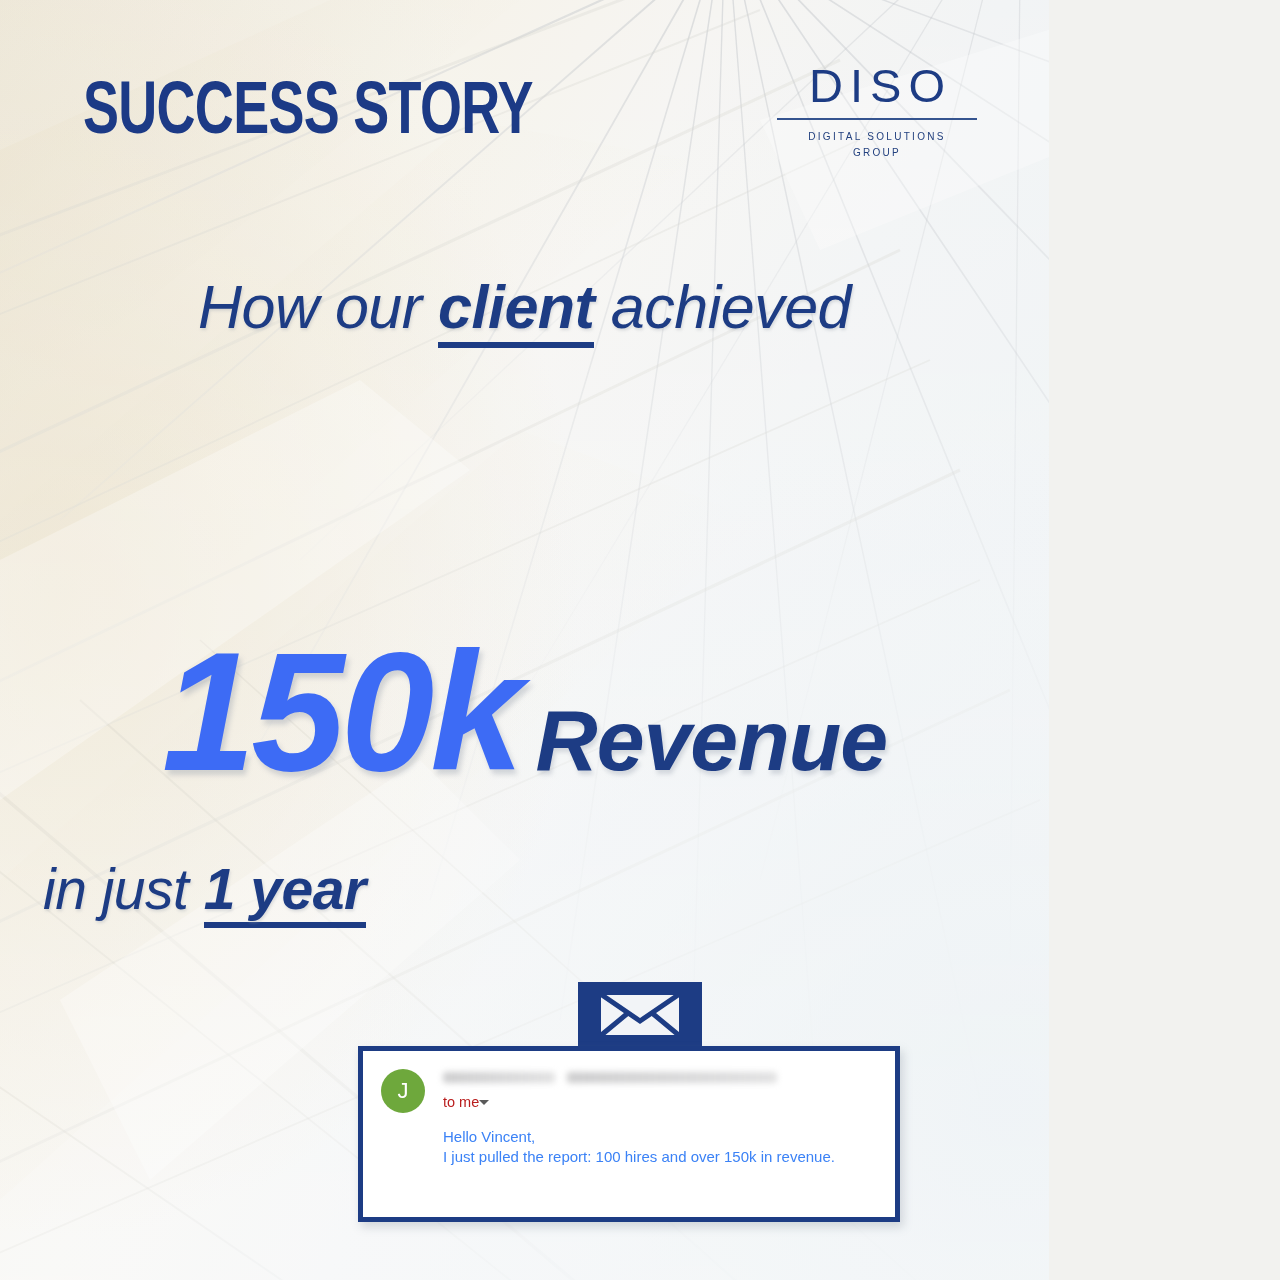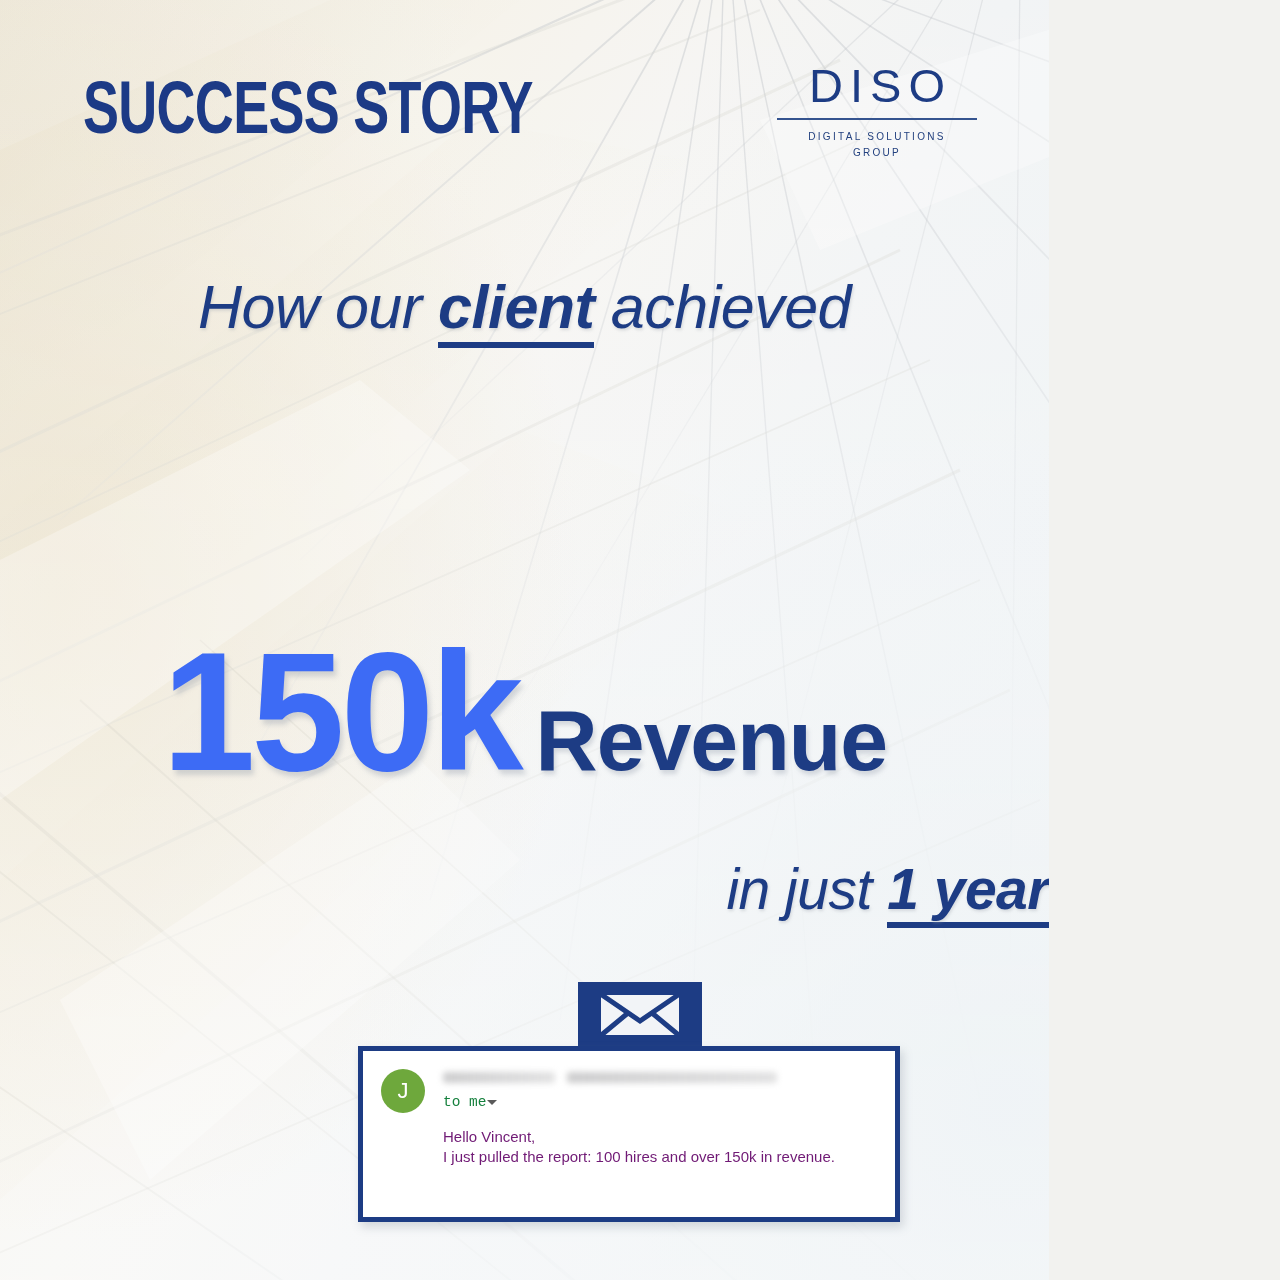--- a/index.html
+++ b/index.html
@@ -67,37 +67,37 @@
   }
   .lead b{
     font-weight:700;border-bottom:6px solid #1d3c84;padding-bottom:1px;
   }
 
   .stat{
     position:absolute;left:0;right:0;text-align:center;
     white-space:nowrap;
   }
   .stat-1{top:402px;}
-  .stat-2{top:628px;}
+  .stat-2{top:628px;font-style:italic;}
   .num{
     font-size:168px;font-weight:700;line-height:1;
     color:#3d6bf5;letter-spacing:-4px;
     text-shadow:3px 5px 5px rgba(150,158,172,.38);
     display:inline-block;vertical-align:baseline;
   }
   .unit{
     font-size:86px;font-weight:700;line-height:1;
     color:#1d3c84;letter-spacing:-1px;
     display:inline-block;vertical-align:baseline;
     margin-left:16px;
     text-shadow:2px 4px 4px rgba(150,158,172,.35);
   }
 
   .tail{
-    position:absolute;left:8px;right:0;top:856px;text-align:right;
+    position:absolute;left:16px;right:0;top:856px;text-align:left;
     font-style:italic;font-weight:400;font-size:57px;
     color:#1d3c84;letter-spacing:-.5px;
     text-shadow:1px 2px 3px rgba(160,165,175,.35);
     padding-left:27px;
   }
   .tail b{
     font-weight:700;border-bottom:6px solid #1d3c84;padding-bottom:1px;
   }
 
   
@@ -131,28 +131,28 @@
     display:flex;align-items:center;gap:12px;height:15px;margin-bottom:9px;
   }
   .redact{
     height:11px;border-radius:3px;
     background:linear-gradient(90deg,rgba(150,150,152,.48),rgba(168,168,170,.34));
     filter:blur(3.1px);
   }
   .r1{width:112px;}
   .r2{width:210px;}
   .to-line{
-    font-size:14.5px;color:#15803d;display:flex;align-items:center;font-family:Liberation Mono, monospace;
+    font-size:14.5px;color:#b91c1c;display:flex;align-items:center;
   }
   .caret{
     width:0;height:0;border-left:5px solid transparent;border-right:5px solid transparent;
     border-top:5px solid #5a5a5a;display:inline-block;
   }
   .mail-body{
-    padding:14px 0 0 80px;font-size:15px;color:#701a75;line-height:1.3;
+    padding:14px 0 0 80px;font-size:15px;color:#3b82f6;line-height:1.3;
   }
   .mail-body .p2{}
 </style>
 </head>
 <body>
 
 <div class="canvas">
 
   <div class="bg-warm"></div>
 

